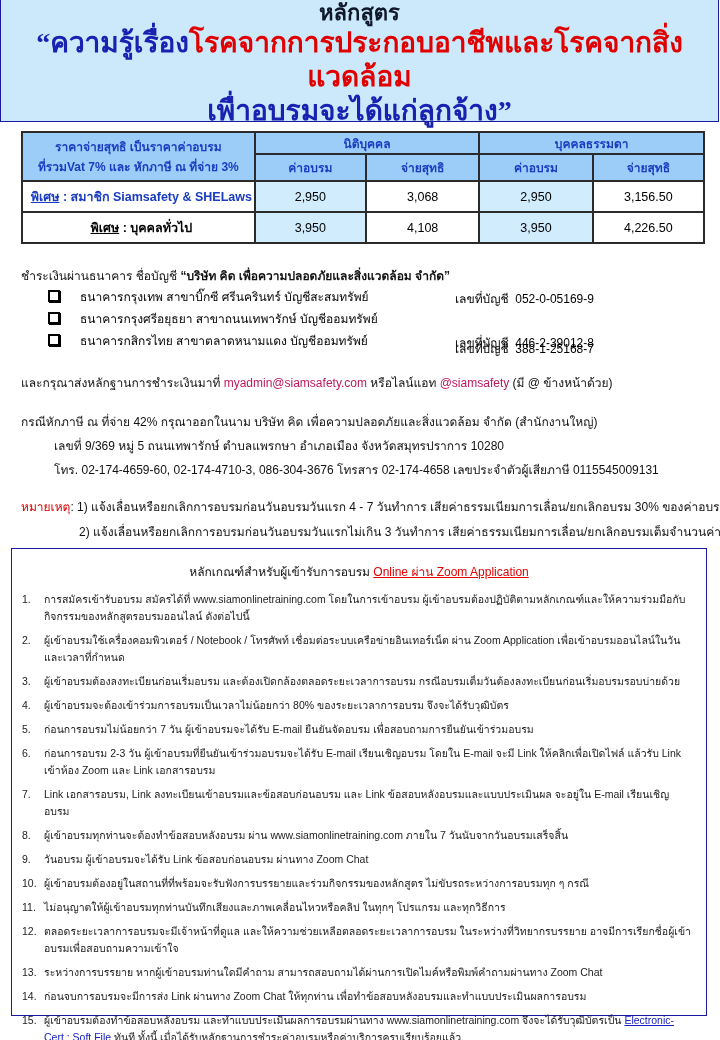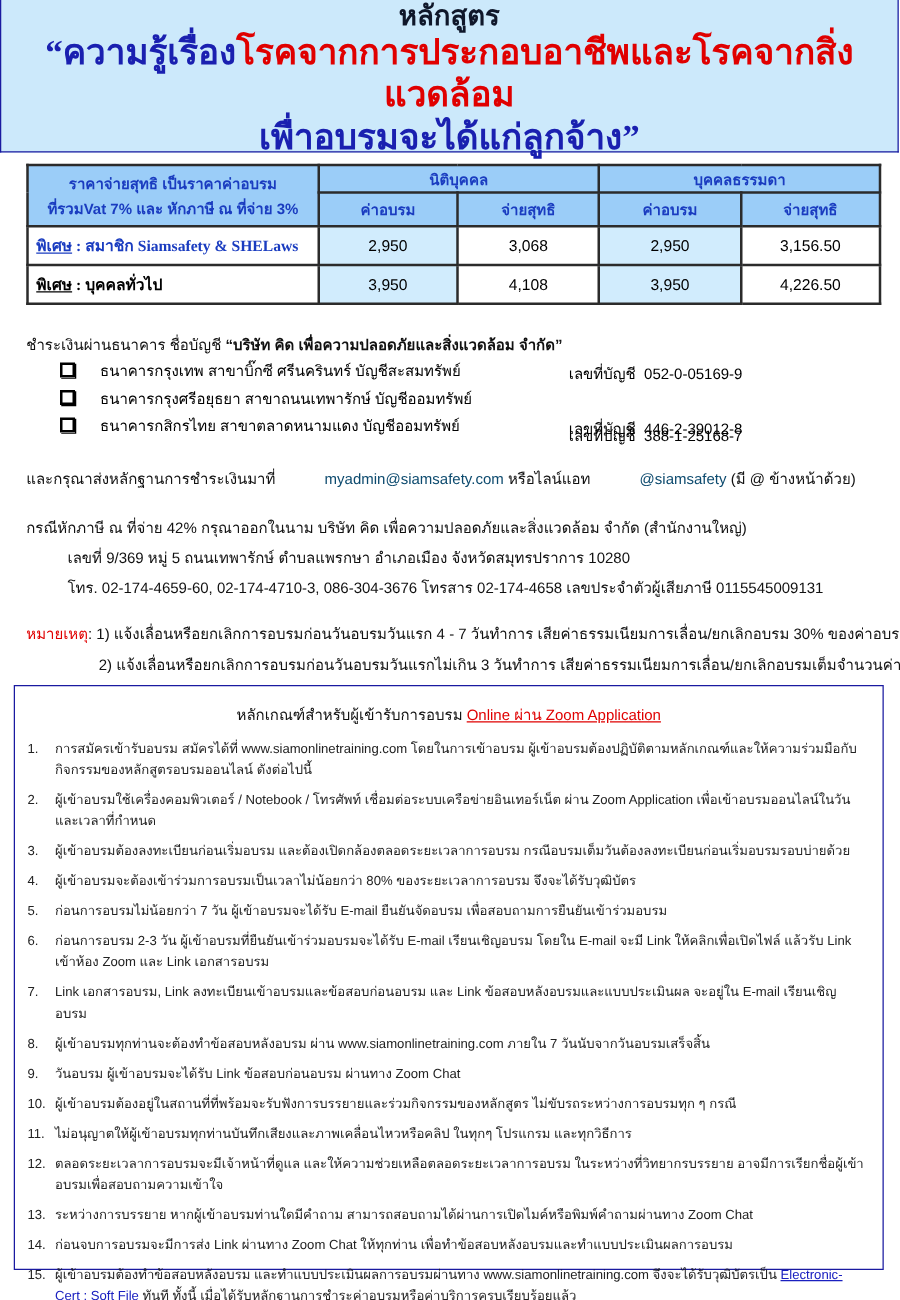--- a/index.html
+++ b/index.html
@@ -18,34 +18,34 @@
 
   table.price {
     position: absolute; left: 21px; top: 131px; width: 684px;
     border-collapse: collapse; font-size: 12px;
   }
   table.price td, table.price th { border: 2px solid #2b2b2b; text-align: center; height: 27px; }
   table.price th { background: #9bcdf8; color: #1a3cc0; font-weight: bold; }
   table.price th.lbl { line-height: 20px; padding: 2px 4px; }
   table.price td.fee { background: #d1ecfd; }
   table.price td.net { background: #ffffff; }
-  table.price td.rowlbl { text-align: left; padding-left: 6px; font-weight: bold; font-size: 12.5px; font-family: Liberation Serif, serif; }
+  table.price td.rowlbl { text-align: center; padding-left: 6px; font-weight: bold; font-size: 12.5px; }
   table.price td.rowlbl.blue { color: #1a3cc0; }
   table.price td.rowlbl .special { text-decoration: underline; }
   table.price td.val { font-size: 12.5px; }
 
   .text { position: absolute; font-size: 12px; color: #111; white-space: nowrap; }
   .text b { font-weight: bold; }
   .checkbox {
     display: inline-block; width: 12px; height: 12px; border: 2px solid #000;
     box-shadow: 1px 1px 0 #000; vertical-align: -1px; margin-right: 20px;
   }
   .bank-row { position: absolute; left: 48px; font-size: 12px; white-space: nowrap; }
   .bank-acct { position: absolute; left: 455px; font-size: 12px; white-space: nowrap; }
-  .link { color: #0c4a6e; margin-left: 36px; }
+  .link { color: #be185d; }
   .red-label { color: #e00000; }
 
   .rules-box {
     position: absolute; left: 11px; top: 548px; width: 696px; height: 468px;
     border: 1px solid #1a1aa0; background: #fff;
   }
   .rules-title { text-align: center; font-size: 12px; margin-top: 13px; color: #111; }
   .rules-title .red-u { color: #e00000; text-decoration: underline; }
   ol.rules { list-style: none; margin: 10px 14px 0 10px; font-size: 10.5px; color: #222; }
   ol.rules li { display: flex; line-height: 17px; margin-bottom: 7px; }

